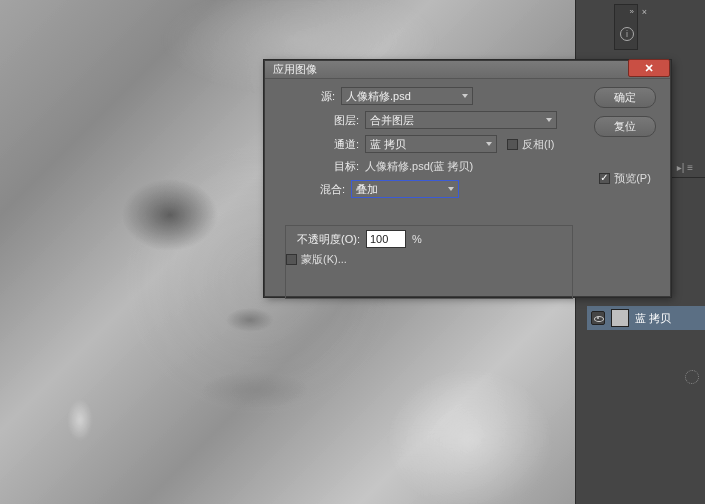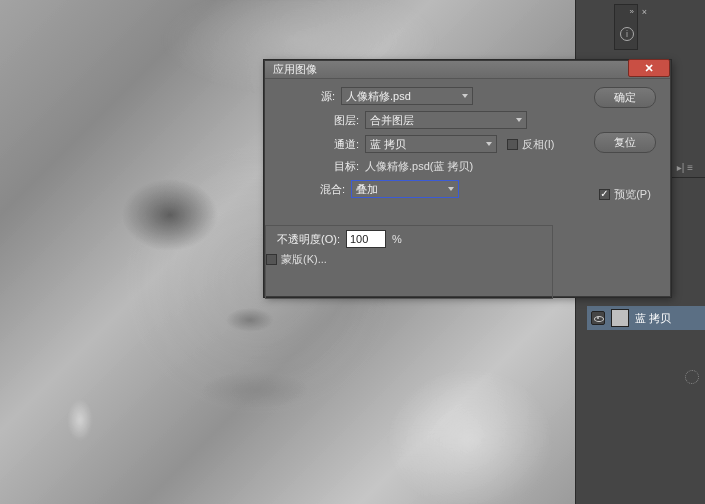--- a/index.html
+++ b/index.html
@@ -41,26 +41,26 @@
 .lbl{width:66px;text-align:right;padding-right:6px;color:#eee}
 .lbl2{width:76px;text-align:right;padding-right:6px;color:#eee}
 select,.sel{background:#6a6a6a;border:1px solid #4a4a4a;color:#eee;font-size:11px;height:18px;padding:0 18px 0 4px;appearance:none;position:relative}
 .sel-wrap{position:relative;display:inline-block}
 .sel-wrap::after{content:"";position:absolute;right:5px;top:7px;border-left:3px solid transparent;border-right:3px solid transparent;border-top:4px solid #ccc;pointer-events:none}
 .sel-blue{border:1px solid #3b5bd6;height:18px}
 .chk{width:11px;height:11px;background:#555;border:1px solid #333;display:inline-block;vertical-align:middle;margin-right:4px;position:relative}
 .chk.checked::after{content:"✓";position:absolute;left:0;top:-2px;font-size:10px;color:#fff}
 .chklbl{color:#ddd}
 .chklbl.dis{color:#8a8a8a}
-.fieldset{position:absolute;left:0;top:146px;width:288px;height:74px;border:1px solid #555;border-top:1px solid #555}
+.fieldset{position:absolute;left:20px;top:146px;width:288px;height:74px;border:1px solid #555;border-top:1px solid #555}
 .fieldset::before{content:"";position:absolute;left:0;top:-8px;height:8px}
 .txt{width:40px;height:16px;background:#fff;color:#222;border:1px solid #333;padding:8px 3px;font-size:11px}
-.btncol{position:absolute;right:12px;top:8px;width:66px;display:flex;flex-direction:column;gap:24px;align-items:center}
+.btncol{position:absolute;right:12px;top:8px;width:66px;display:flex;flex-direction:column;gap:8px;align-items:center}
 .btn{width:62px;height:21px;border:1px solid #4a4a4a;border-radius:10px;background:linear-gradient(#787878,#666);color:#eee;display:flex;align-items:center;justify-content:center;font-size:11px}
-.prev{display:flex;align-items:center;margin-top:10px}
+.prev{display:flex;align-items:center;margin-top:26px}
 </style>
 </head>
 <body>
 
 <div class="canvas"></div>
 
 <div class="right">
   <div class="collapsed">
     <span class="arrows">»</span>
     <span class="x">×</span>
@@ -82,21 +82,21 @@
     <span>应用图像</span>
     <div class="closebtn">✕</div>
   </div>
   <div class="body">
     <div class="row">
       <div class="lbl">源:</div>
       <div class="sel-wrap"><select class="sel" style="width:132px"><option>人像精修.psd</option></select></div>
     </div>
     <div class="row">
       <div class="lbl" style="width:90px">图层:</div>
-      <div class="sel-wrap"><select class="sel" style="width:162px"><option>合并图层</option></select></div>
+      <div class="sel-wrap"><select class="sel" style="width:192px"><option>合并图层</option></select></div>
     </div>
     <div class="row">
       <div class="lbl" style="width:90px">通道:</div>
       <div class="sel-wrap"><select class="sel" style="width:132px"><option>蓝 拷贝</option></select></div>
       <span style="width:10px"></span>
       <span class="chk"></span>
       <span class="chklbl">反相(I)</span>
     </div>
     <div class="row" style="margin-top:6px">
       <div class="lbl" style="width:90px">目标:</div>

